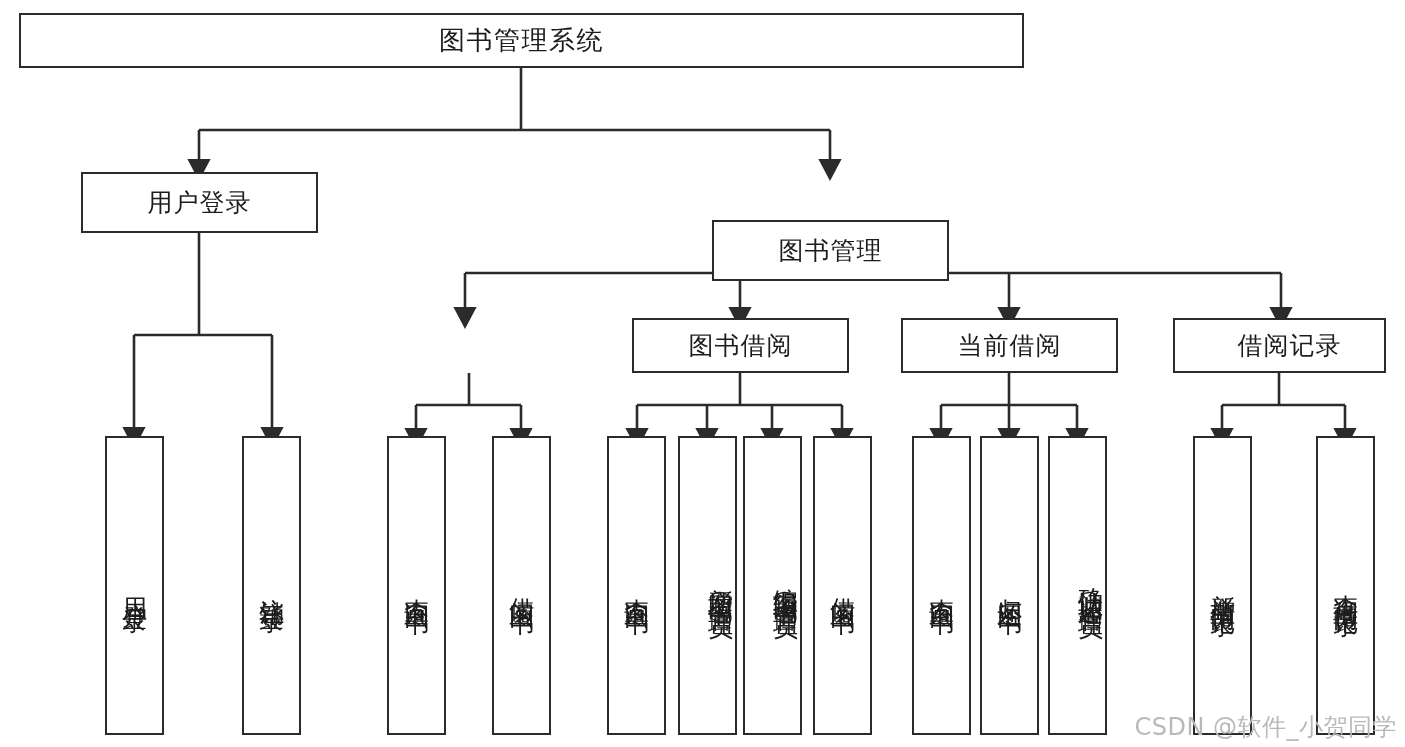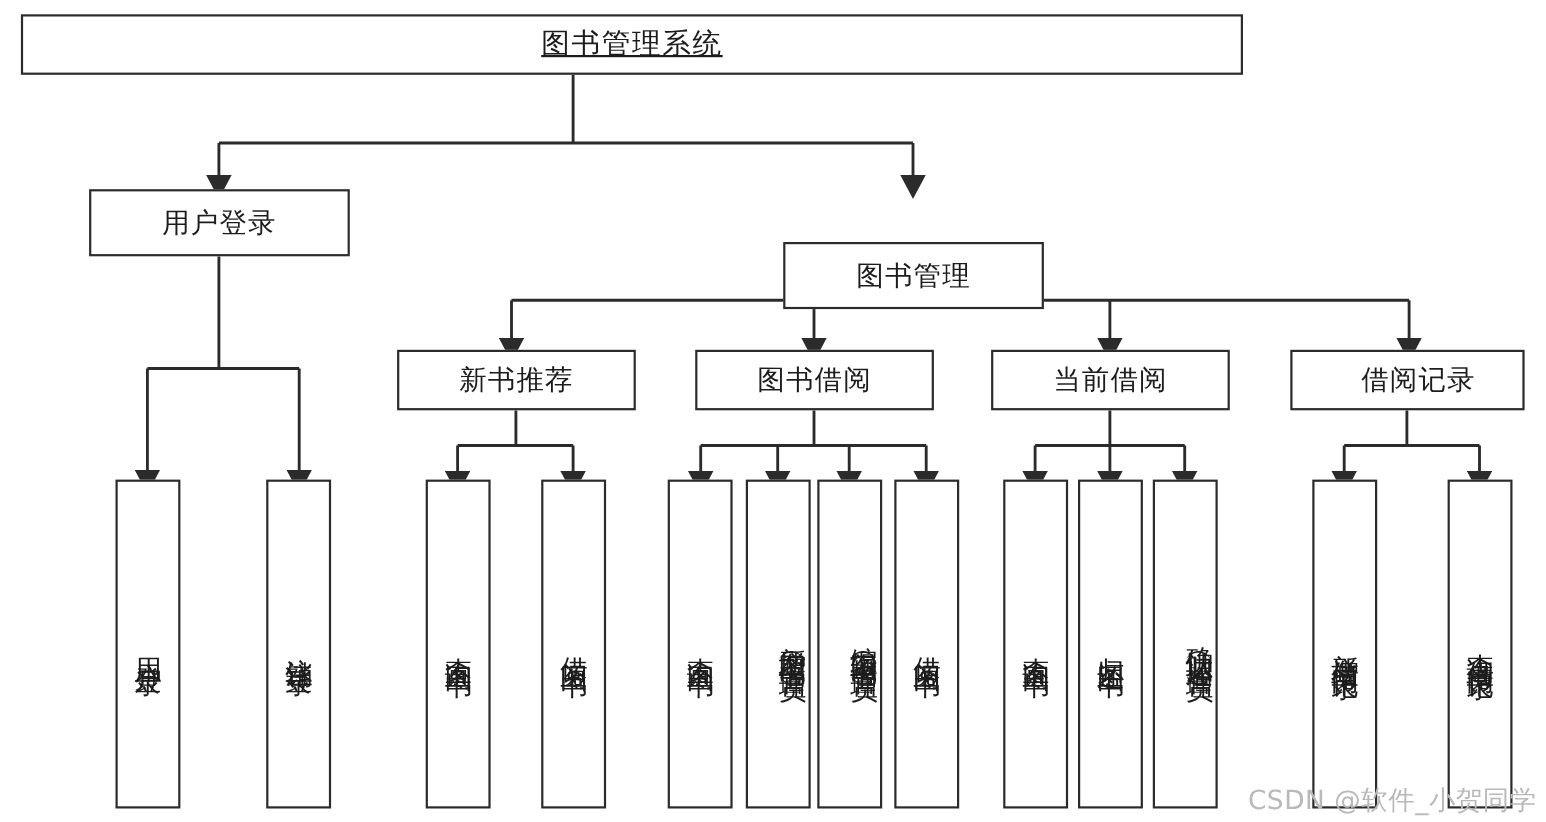--- a/index.html
+++ b/index.html
@@ -111,27 +111,26 @@
       <path d="M1009,405 L1009,431" marker-end="url(#arrow)"></path>
       <path d="M1077,405 L1077,431" marker-end="url(#arrow)"></path>
 
       <path d="M1279,373 L1279,405"></path>
       <path d="M1222,405 L1345,405"></path>
       <path d="M1222,405 L1222,431" marker-end="url(#arrow)"></path>
       <path d="M1345,405 L1345,431" marker-end="url(#arrow)"></path>
     </g>
   </svg>
 
-  <div class="node title" style="left:19px;top:13px;width:1111px;height:55px;text-decoration:underline;">图书管理系统</div>
+  <div class="node title" style="left:19px;top:13px;width:1005px;height:55px;">图书管理系统</div>
 
   <div class="node h" style="left:81px;top:172px;width:237px;height:61px;">用户登录</div>
 
   <div class="node h" style="left:712px;top:172px;width:237px;height:61px;margin-top:48px;">图书管理</div>
 
-  <div class="node h" style="left:361px;top:318px;width:217px;height:55px;">新书推荐</div>
 
   <div class="node h" style="left:632px;top:318px;width:217px;height:55px;">图书借阅</div>
 
   <div class="node h" style="left:901px;top:318px;width:217px;height:55px;">当前借阅</div>
 
   <div class="node h" style="left:1173px;top:318px;width:213px;height:55px;padding-left:20px;">借阅记录</div>
 
   <div class="node v" style="left:105px;top:436px;width:59px;height:299px;">用户登录</div>
 
   <div class="node v" style="left:242px;top:436px;width:59px;height:299px;">注销登录</div>

